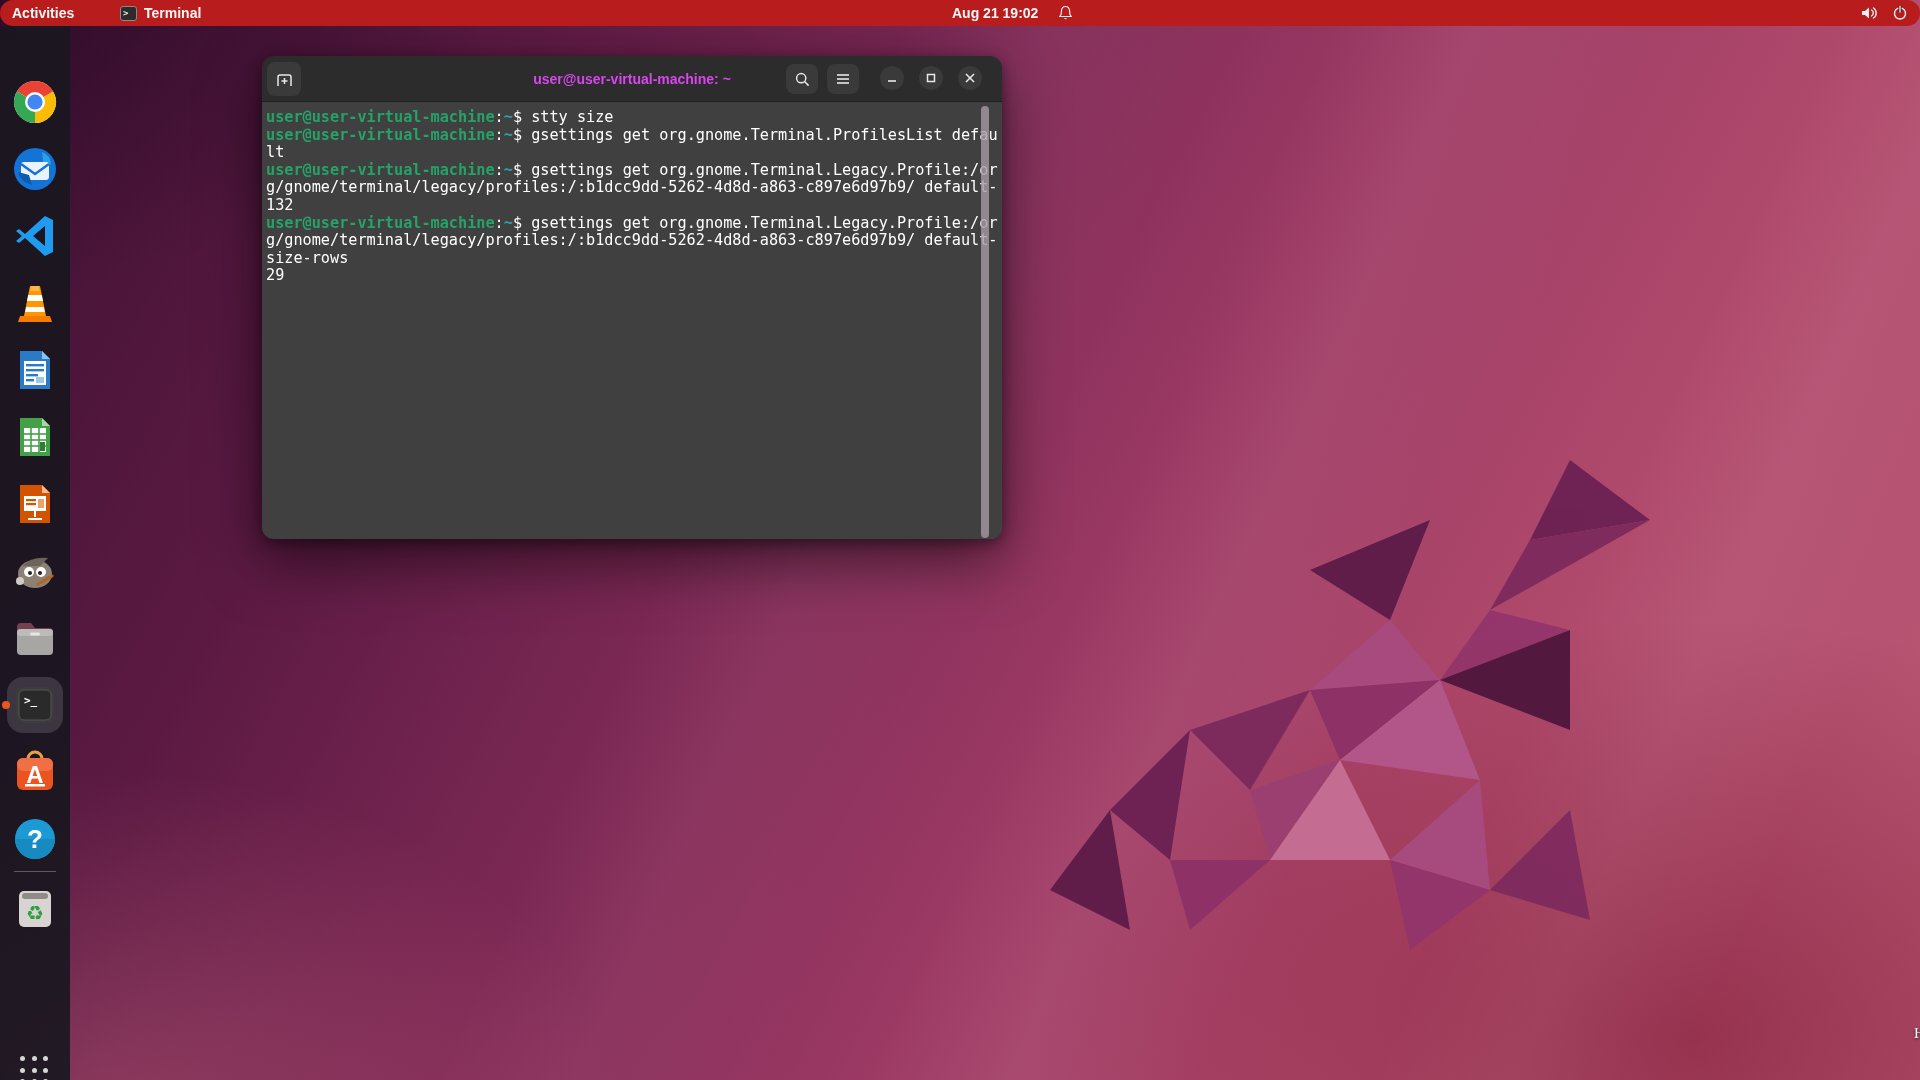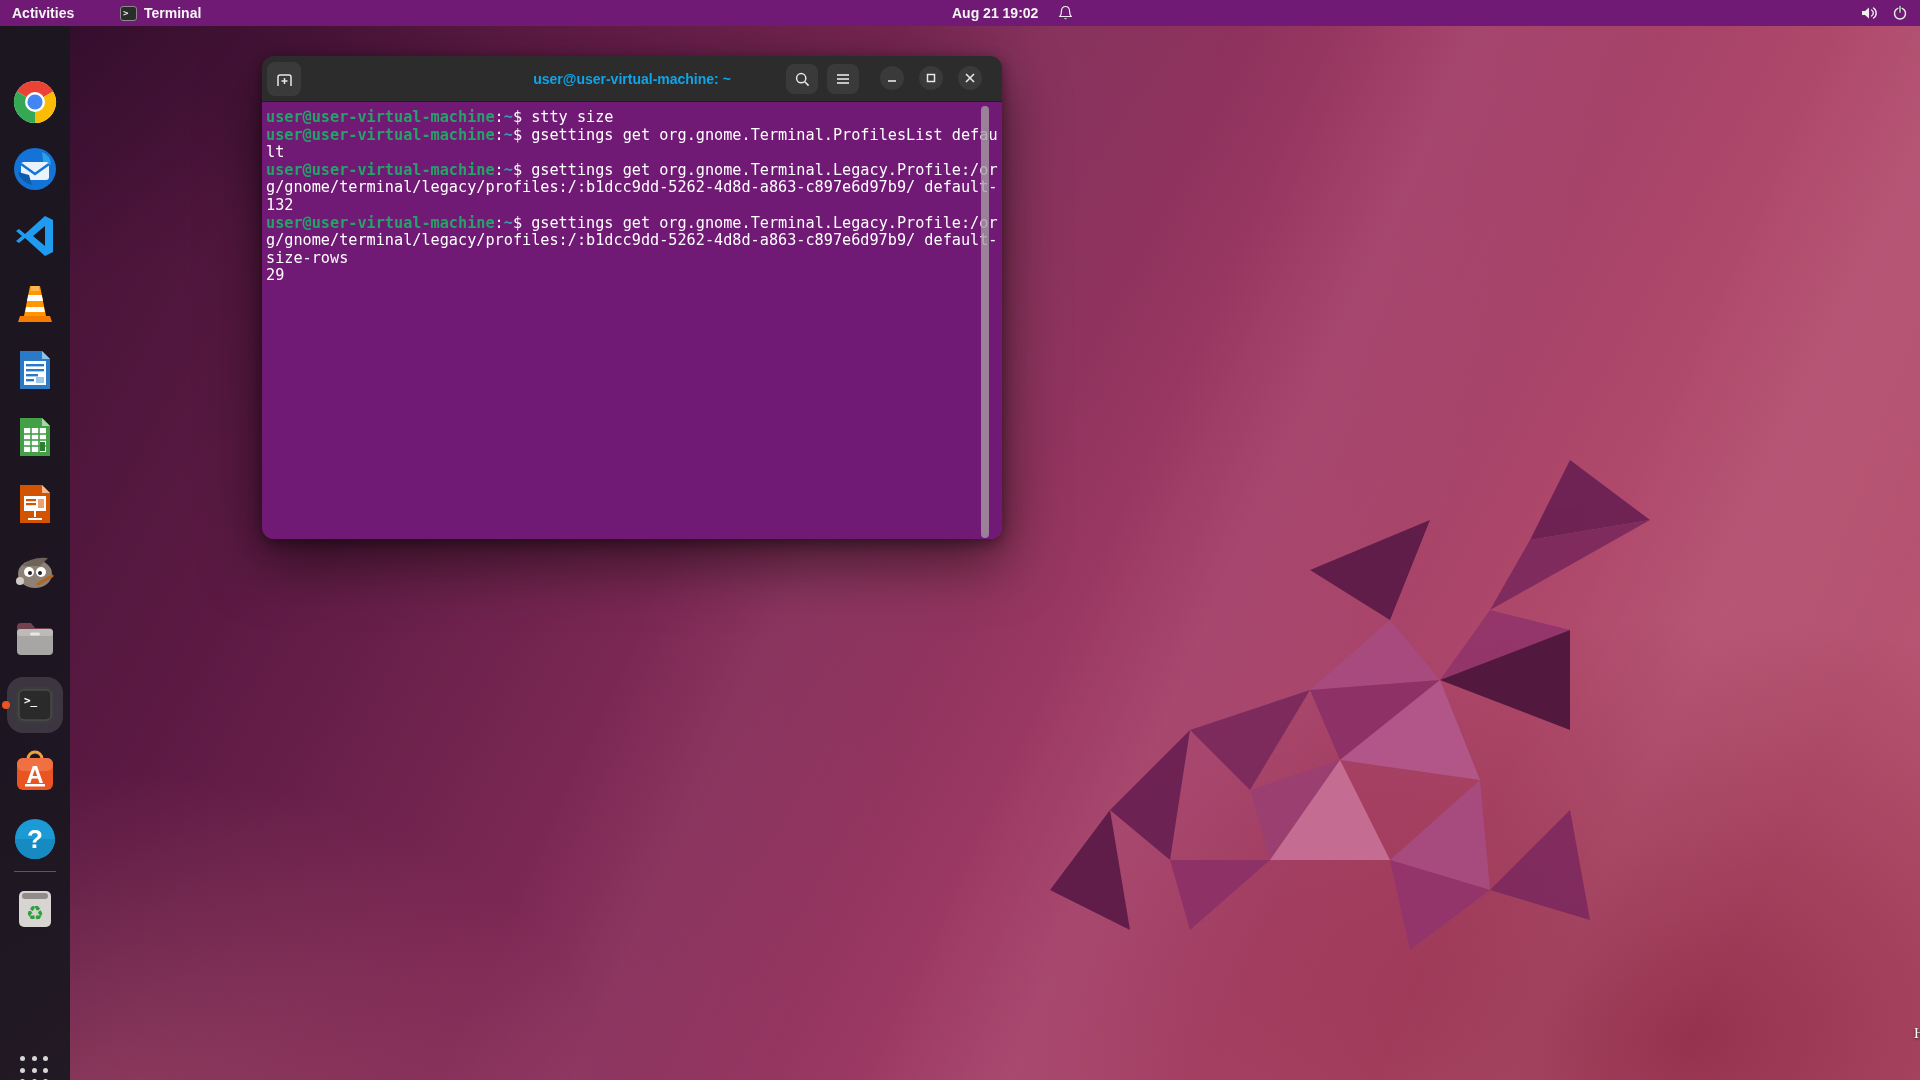--- a/index.html
+++ b/index.html
@@ -12,22 +12,22 @@
       radial-gradient(900px 600px at 6% 102%, rgba(236,128,146,.28), transparent 55%),
       radial-gradient(1200px 800px at -6% -12%, rgba(22,4,28,.60), transparent 55%),
       linear-gradient(118deg,#3f1133 0%,#5c1a43 22%,#7f2a56 42%,#9c3a64 58%,#b04a6c 76%,#bb5a76 100%);}
   .beams{position:absolute;inset:0;pointer-events:none;
     background:
       linear-gradient(294deg, transparent 30%, rgba(255,205,225,.07) 38%, transparent 44%),
       linear-gradient(294deg, transparent 48%, rgba(255,205,225,.05) 56%, transparent 62%),
       linear-gradient(294deg, transparent 10%, rgba(255,220,235,.06) 17%, transparent 23%);}
   .jelly{position:absolute;left:1010px;top:430px;}
   
-  .topbar{position:absolute;left:0;top:0;width:1920px;height:26px;background:#701a75;
-          color:#f5f5f5;font-size:14px;font-weight:600;z-index:50;}
+  .topbar{position:absolute;left:0;top:0;width:1920px;height:26px;background:#b91c1c;
+          color:#f5f5f5;font-size:14px;font-weight:600;z-index:50;border-radius:13px;}
   .tb-item{position:absolute;top:0;height:26px;display:flex;align-items:center;gap:7px;}
   .tb-activities{left:12px;}
   .tb-app{left:120px;}
   .tb-clock{left:952px;}
   .tb-bell{left:1058px;}
   .tb-vol{left:1860px;}
   .tb-power{left:1892px;}
   .miniterm{width:17px;height:15px;background:#2c2c2c;border:1px solid #8a8a8a;border-radius:3px;
             color:#eee;font-family:"DejaVu Sans Mono",monospace;font-size:9px;line-height:13px;
             text-align:left;padding-left:2px;box-sizing:border-box;}
@@ -41,32 +41,32 @@
   .dock-sep{position:absolute;left:14px;top:845px;width:42px;height:1px;background:rgba(255,255,255,.28);}
   .dock-grid{position:absolute;left:20px;top:1030px;width:30px;height:30px;
              display:grid;grid-template-columns:repeat(3,1fr);gap:5px;}
   .dock-grid i{width:5px;height:5px;border-radius:50%;background:#d6d6d6;}
   
   .window{position:absolute;left:262px;top:56px;width:740px;height:483px;border-radius:12px;
           box-shadow:0 22px 60px rgba(0,0,0,.55), 0 4px 14px rgba(0,0,0,.4);z-index:30;}
   .titlebar{position:absolute;left:0;top:0;right:0;height:46px;background:#2c2c2c;
             border-radius:12px 12px 0 0;border-bottom:1px solid #1e1e1e;box-sizing:border-box;}
   .wtitle{position:absolute;left:0;right:0;top:0;height:46px;line-height:46px;text-align:center;
-          color:#0ea5e9;font-size:14px;font-weight:700;}
+          color:#d946ef;font-size:14px;font-weight:700;}
   .tb-btn{position:absolute;top:8px;width:32px;height:30px;border-radius:8px;background:#3a3a3a;
           display:flex;align-items:center;justify-content:center;}
   .tb-circle{position:absolute;top:10px;width:24px;height:24px;border-radius:50%;background:#3a3a3a;
              display:flex;align-items:center;justify-content:center;}
   .btn-newtab{left:5px;top:6px;width:34px;height:34px;}
   .btn-search{left:524px;}
   .btn-menu{left:565px;}
   .btn-min{left:618px;}
   .btn-max{left:657px;}
   .btn-close{left:696px;}
-  .content{position:absolute;left:0;top:46px;right:0;bottom:0;background:#701a75;
+  .content{position:absolute;left:0;top:46px;right:0;bottom:0;background:#404040;
            border-radius:0 0 12px 12px;padding:7px 0 0 4px;box-sizing:border-box;overflow:hidden;}
   .tline{height:17.6px;white-space:pre;font-family:"DejaVu Sans Mono","Liberation Mono",monospace;
          font-size:15.2px;line-height:17.6px;}
   .t-g{color:#26a269;font-weight:bold;}
   .t-c{color:#2e9fb3;font-weight:bold;}
   .t-w{color:#ffffff;}
   .scrollbar{position:absolute;left:719px;top:50px;width:8px;height:432px;border-radius:4px;
              background:#a59aa2;opacity:.8;}
   
   .home{position:absolute;left:1914px;top:972px;width:64px;text-align:left;z-index:20;font-family:Liberation Serif, serif;}

